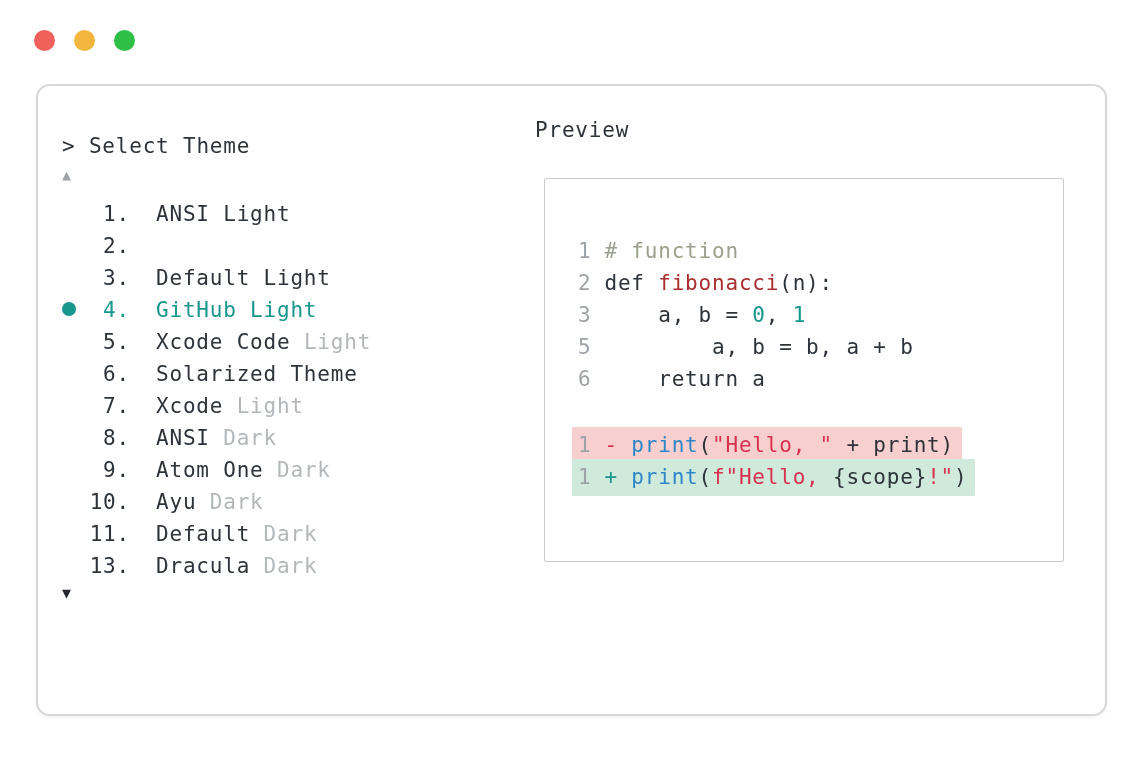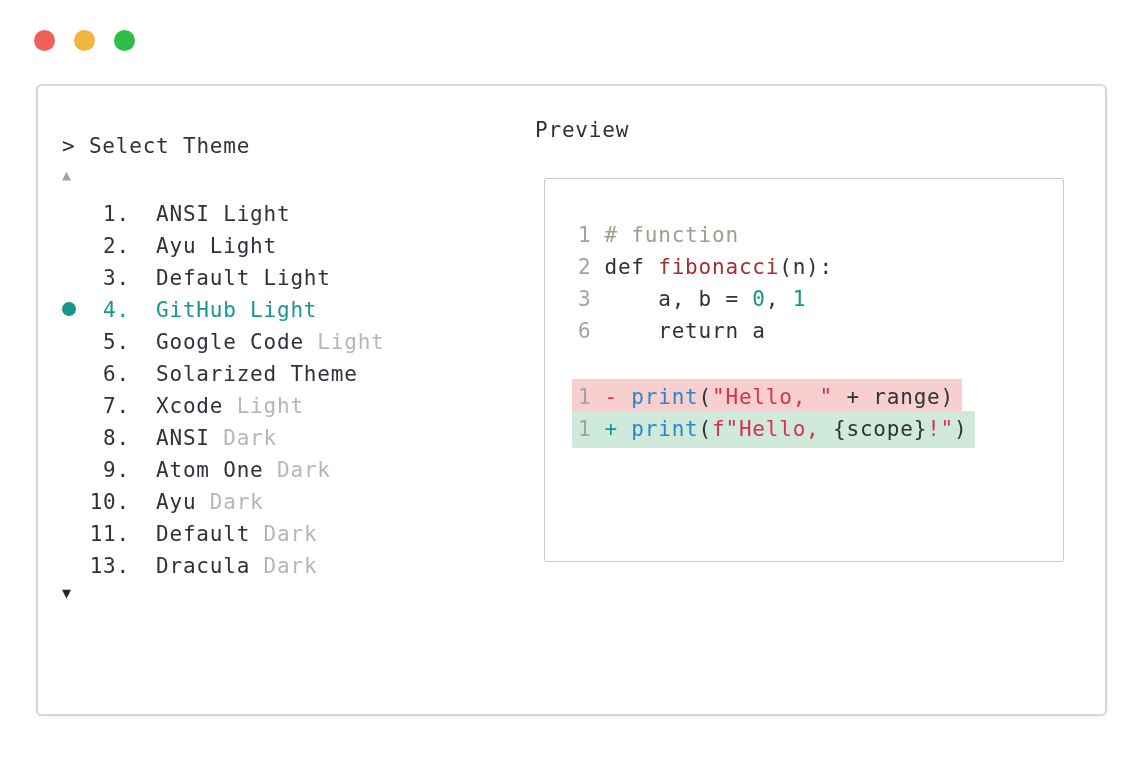--- a/index.html
+++ b/index.html
@@ -17,21 +17,21 @@
   }
   .traffic{position:absolute;left:34px;top:30px;display:flex;gap:19px;}
   .dot-btn{width:21px;height:21px;border-radius:50%;display:inline-block;}
   .dot-red{background:var(--dot-red);}
   .dot-yellow{background:var(--dot-yellow);}
   .dot-green{background:var(--dot-green);}
 
   .panel{
     position:absolute;left:36px;top:84px;width:1071px;height:632px;
     box-sizing:border-box;background:#fff;border:2px solid var(--border-outer);
-    border-radius:6px;box-shadow:0 2px 4px rgba(0,0,0,0.05);
+    border-radius:14px;box-shadow:0 2px 4px rgba(0,0,0,0.05);
   }
   .title{position:absolute;left:24px;top:48px;white-space:pre;color:var(--ink);}
   .scroll-up{position:absolute;left:24px;top:80px;font-size:15px;color:var(--ln);cursor:default;}
   .scroll-down{position:absolute;left:24px;top:498px;font-size:15px;color:#24282c;cursor:default;}
 
   .theme-list{position:absolute;left:24px;top:112px;width:470px;}
   .theme-row{height:32px;line-height:32px;display:flex;white-space:pre;cursor:default;}
   .theme-row .marker{width:24px;}
   .theme-row .marker .dot{
     width:14px;height:14px;border-radius:50%;background:var(--teal);
@@ -40,21 +40,21 @@
   .theme-row .num{width:44px;text-align:right;}
   .theme-row .name{margin-left:26px;}
   .theme-row .variant-dim{color:var(--dim);}
   .theme-row.selected .num,.theme-row.selected .name{color:var(--teal);}
 
   .preview-label{position:absolute;left:497px;top:32px;white-space:pre;}
   .preview-box{
     position:absolute;left:506px;top:92px;width:520px;height:384px;
     box-sizing:border-box;border:1.5px solid var(--border-preview);border-radius:2px;background:#fff;
   }
-  .code{position:absolute;left:33px;top:40px;right:8px;}
+  .code{position:absolute;left:33px;top:56px;right:8px;}
   .code-line{height:32px;line-height:32px;white-space:pre;}
   .linewrap{display:inline-block;}
   .linewrap.del{background:var(--del-bg);padding:2px 8px 3px 6px;margin-left:-6px;border-radius:1px;}
   .linewrap.add{background:var(--add-bg);padding:2px 8px 3px 6px;margin-left:-6px;border-radius:1px;}
   .ln{color:var(--ln);margin-right:13px;}
   .c-text{color:var(--ink);}
   .c-comment{color:var(--comment);}
   .c-func{color:var(--brick);}
   .c-num{color:var(--teal);}
   .c-builtin{color:var(--blue);}
@@ -71,40 +71,41 @@
   <span class="dot-btn dot-red"></span>
   <span class="dot-btn dot-yellow"></span>
   <span class="dot-btn dot-green"></span>
 </div>
 
 <div class="panel">
   <div class="title">&gt; Select Theme</div>
   <div class="scroll-up">▲</div>
   <div class="theme-list">
       <div class="theme-row"><span class="marker"></span><span class="num">1.</span><span class="name">ANSI Light</span></div>
-      <div class="theme-row"><span class="marker"></span><span class="num">2.</span><span class="name">Ayu Light</span></div>
+      <div class="theme-row"><span class="marker"></span><span class="num">2.</span></div>
       <div class="theme-row"><span class="marker"></span><span class="num">3.</span><span class="name">Default Light</span></div>
       <div class="theme-row selected"><span class="marker"><span class="dot"></span></span><span class="num">4.</span><span class="name">GitHub Light</span></div>
-      <div class="theme-row"><span class="marker"></span><span class="num">5.</span><span class="name">Google Code</span><span class="variant-dim"> Light</span></div>
+      <div class="theme-row"><span class="marker"></span><span class="num">5.</span><span class="name">Xcode Code</span><span class="variant-dim"> Light</span></div>
       <div class="theme-row"><span class="marker"></span><span class="num">6.</span><span class="name">Solarized Theme</span></div>
       <div class="theme-row"><span class="marker"></span><span class="num">7.</span><span class="name">Xcode</span><span class="variant-dim"> Light</span></div>
       <div class="theme-row"><span class="marker"></span><span class="num">8.</span><span class="name">ANSI</span><span class="variant-dim"> Dark</span></div>
       <div class="theme-row"><span class="marker"></span><span class="num">9.</span><span class="name">Atom One</span><span class="variant-dim"> Dark</span></div>
       <div class="theme-row"><span class="marker"></span><span class="num">10.</span><span class="name">Ayu</span><span class="variant-dim"> Dark</span></div>
       <div class="theme-row"><span class="marker"></span><span class="num">11.</span><span class="name">Default</span><span class="variant-dim"> Dark</span></div>
       <div class="theme-row"><span class="marker"></span><span class="num">13.</span><span class="name">Dracula</span><span class="variant-dim"> Dark</span></div>
     </div>
   <div class="scroll-down">▼</div>
 
   <div class="preview-label">Preview</div>
   <div class="preview-box">
     <div class="code">
         <div class="code-line"><span class="linewrap"><span class="ln">1</span><span class="c-comment"># function</span></span></div>
         <div class="code-line"><span class="linewrap"><span class="ln">2</span><span class="c-text">def </span><span class="c-func">fibonacci</span><span class="c-text">(n):</span></span></div>
         <div class="code-line"><span class="linewrap"><span class="ln">3</span><span class="c-text">    a, b = </span><span class="c-num">0</span><span class="c-text">, </span><span class="c-num">1</span></span></div>
+        <div class="code-line"><span class="linewrap"><span class="ln">5</span><span class="c-text">        a, b = b, a + b</span></span></div>
         <div class="code-line"><span class="linewrap"><span class="ln">6</span><span class="c-text">    return a</span></span></div>
         <div class="code-line"></div>
-        <div class="code-line"><span class="linewrap del"><span class="ln">1</span><span class="c-del">- </span><span class="c-builtin">print</span><span class="c-text">(</span><span class="c-string">"Hello, "</span><span class="c-text"> + range)</span></span></div>
+        <div class="code-line"><span class="linewrap del"><span class="ln">1</span><span class="c-del">- </span><span class="c-builtin">print</span><span class="c-text">(</span><span class="c-string">"Hello, "</span><span class="c-text"> + print)</span></span></div>
         <div class="code-line"><span class="linewrap add"><span class="ln">1</span><span class="c-add">+ </span><span class="c-builtin">print</span><span class="c-text">(</span><span class="c-string">f"Hello, </span><span class="c-text">{scope}</span><span class="c-string">!"</span><span class="c-text">)</span></span></div>
       </div>
   </div>
 
 </div>
 
 </body></html>

